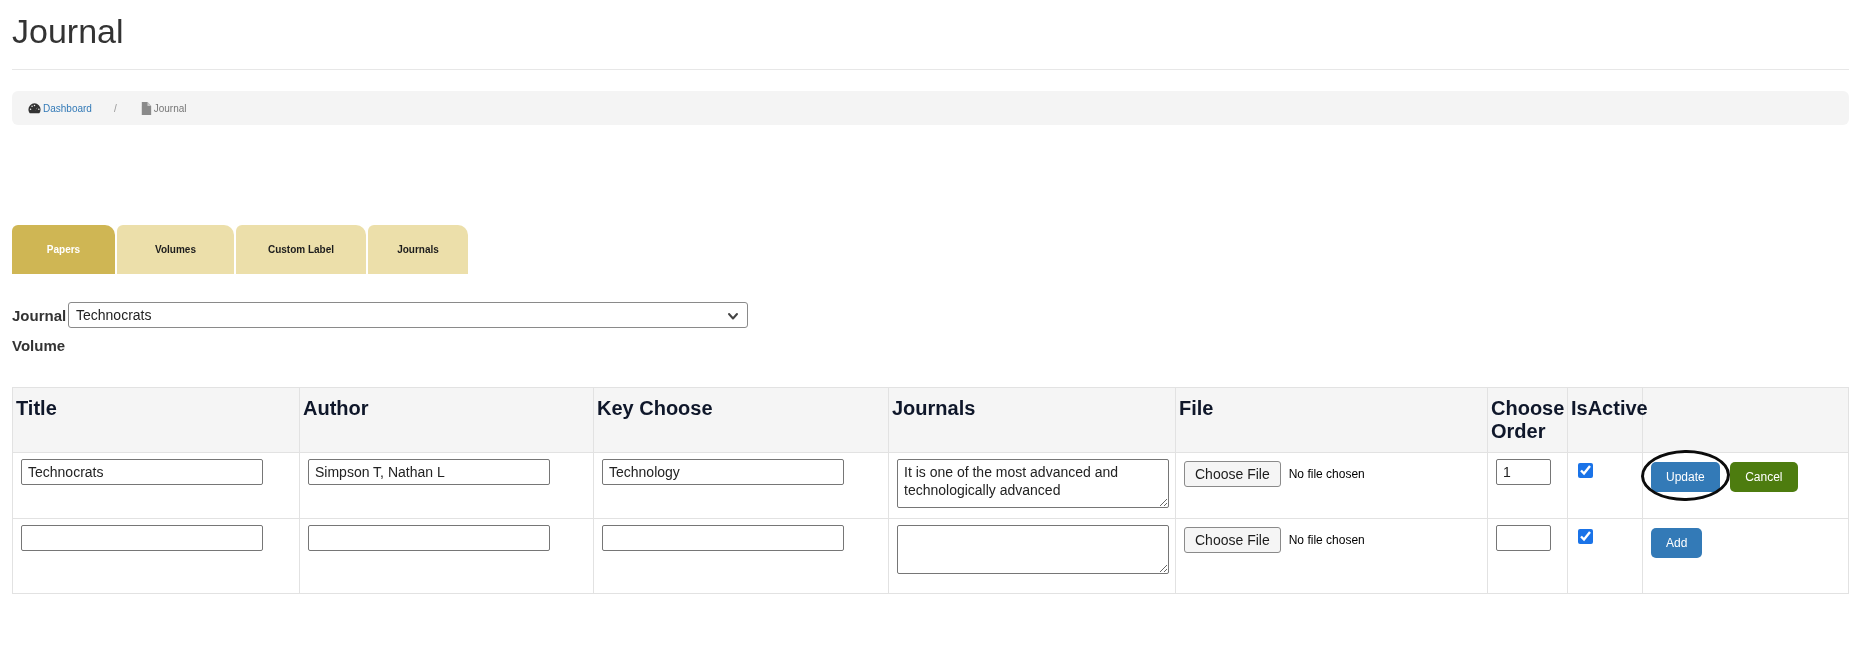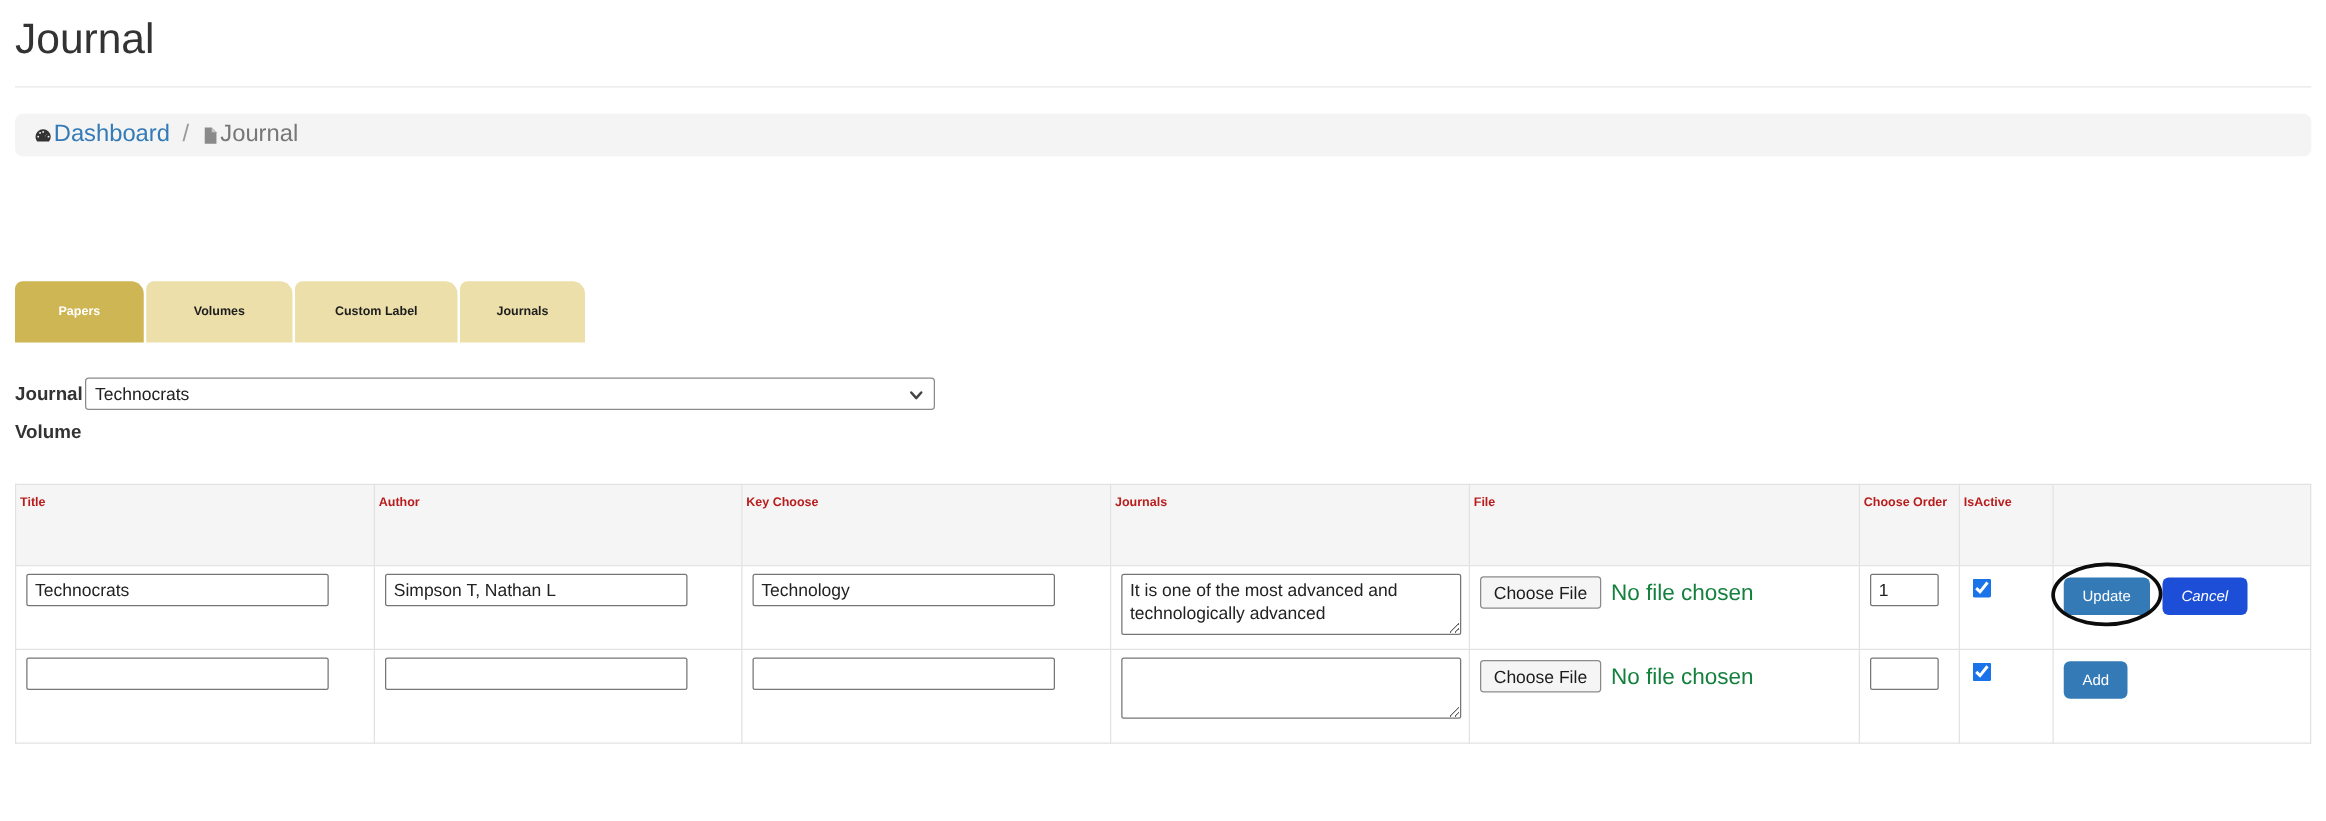--- a/index.html
+++ b/index.html
@@ -10,21 +10,21 @@
   }
   .container { padding:0 12px; }
 
   
   .page-title { margin-top:12px; font-size:34px; font-weight:400; color:#333; }
   .title-rule { margin-top:18px; border-bottom:1px solid #e7e7e7; }
 
   
   .breadcrumb {
     margin-top:21px; background:#f4f4f4; border-radius:6px;
-    padding:8px 15px; font-size:19px; display:flex; align-items:center; gap:4px;
+    padding:8px 15px; font-size:10px; display:flex; align-items:center; gap:16px;
     height:34px;
   }
   .crumb-link { color:#337ab7; text-decoration:none; display:inline-flex; align-items:center; cursor:pointer; }
   .crumb-sep { color:#9a9a9a; margin:0 6px; }
   .crumb-current { color:#777; display:inline-flex; align-items:center; }
   .crumb-icon { margin-right:1px; display:inline-block; }
 
   
   .tabs { margin-top:100px; display:flex; gap:2px; }
   .tab {
@@ -45,21 +45,21 @@
     display:flex; align-items:center; padding:0 26px 0 7px; cursor:pointer; color:#222;
   }
   .select-chevron { position:absolute; right:8px; top:7px; }
 
   
   table.grid {
     margin-top:33px; width:1837px; border-collapse:collapse; table-layout:fixed;
   }
   .grid th, .grid td { border:1px solid #e2e2e2; vertical-align:top; text-align:left; }
   .grid th {
-    background:#f5f5f5; font-size:10px; font-weight:bold; color:#b91c1c;
+    background:#f5f5f5; font-size:20px; font-weight:bold; color:#0f172a;
     height:65px; padding:9px 3px;
   }
   .grid td { padding:6px 8px; background:#fff; }
   .grid tr.row-1 td { height:66px; }
   .grid tr.row-2 td { height:75px; }
 
   .cell-input {
     width:242px; height:26px; border:1px solid #767676; border-radius:2px;
     font-size:14px; padding:0 6px; font-family:"Liberation Sans", sans-serif; color:#222;
     background:#fff; outline:none;
@@ -68,31 +68,31 @@
   .cell-textarea {
     width:272px; height:49px; border:1px solid #767676; border-radius:2px;
     font-size:14px; padding:3px 6px; font-family:"Liberation Sans", sans-serif; color:#222;
     resize:both; line-height:18px; outline:none;
   }
   .file-widget { display:flex; align-items:center; margin-top:2px; }
   .file-btn {
     font-size:14px; color:#1c1c1c; background:#f5f5f5; border:1px solid #8a8a8a;
     border-radius:3px; padding:4px 10px; cursor:pointer; white-space:nowrap;
   }
-  .file-status { font-size:18px; color:#15803d; margin-left:8px; white-space:nowrap; }
+  .file-status { font-size:12px; color:#000000; margin-left:8px; white-space:nowrap; }
 
   .cb { width:15px; height:15px; accent-color:#1a73e8; margin:4px 0 0 2px; cursor:pointer; }
 
   .btn {
     border:none; border-radius:5px; color:#fff; font-size:12px;
     font-family:"Liberation Sans", sans-serif; padding:8px 15px; cursor:pointer;
     margin-top:3px;
   }
   .btn-blue { background:#337ab7; }
-  .btn-orange { background:#1d4ed8;font-style:italic; }
+  .btn-orange { background:#4d7c0f; }
   .update-wrap { position:relative; display:inline-block; margin-right:6px; }
   .annotation-ellipse {
     position:absolute; left:-10px; top:-9px; right:-10px; bottom:-9px;
     border:3px solid #0c0c0c; border-radius:50%; pointer-events:none;
     transform:rotate(-1deg);
   }
   .icon-svg { display:block; }
 </style>
 </head>
 <body>

